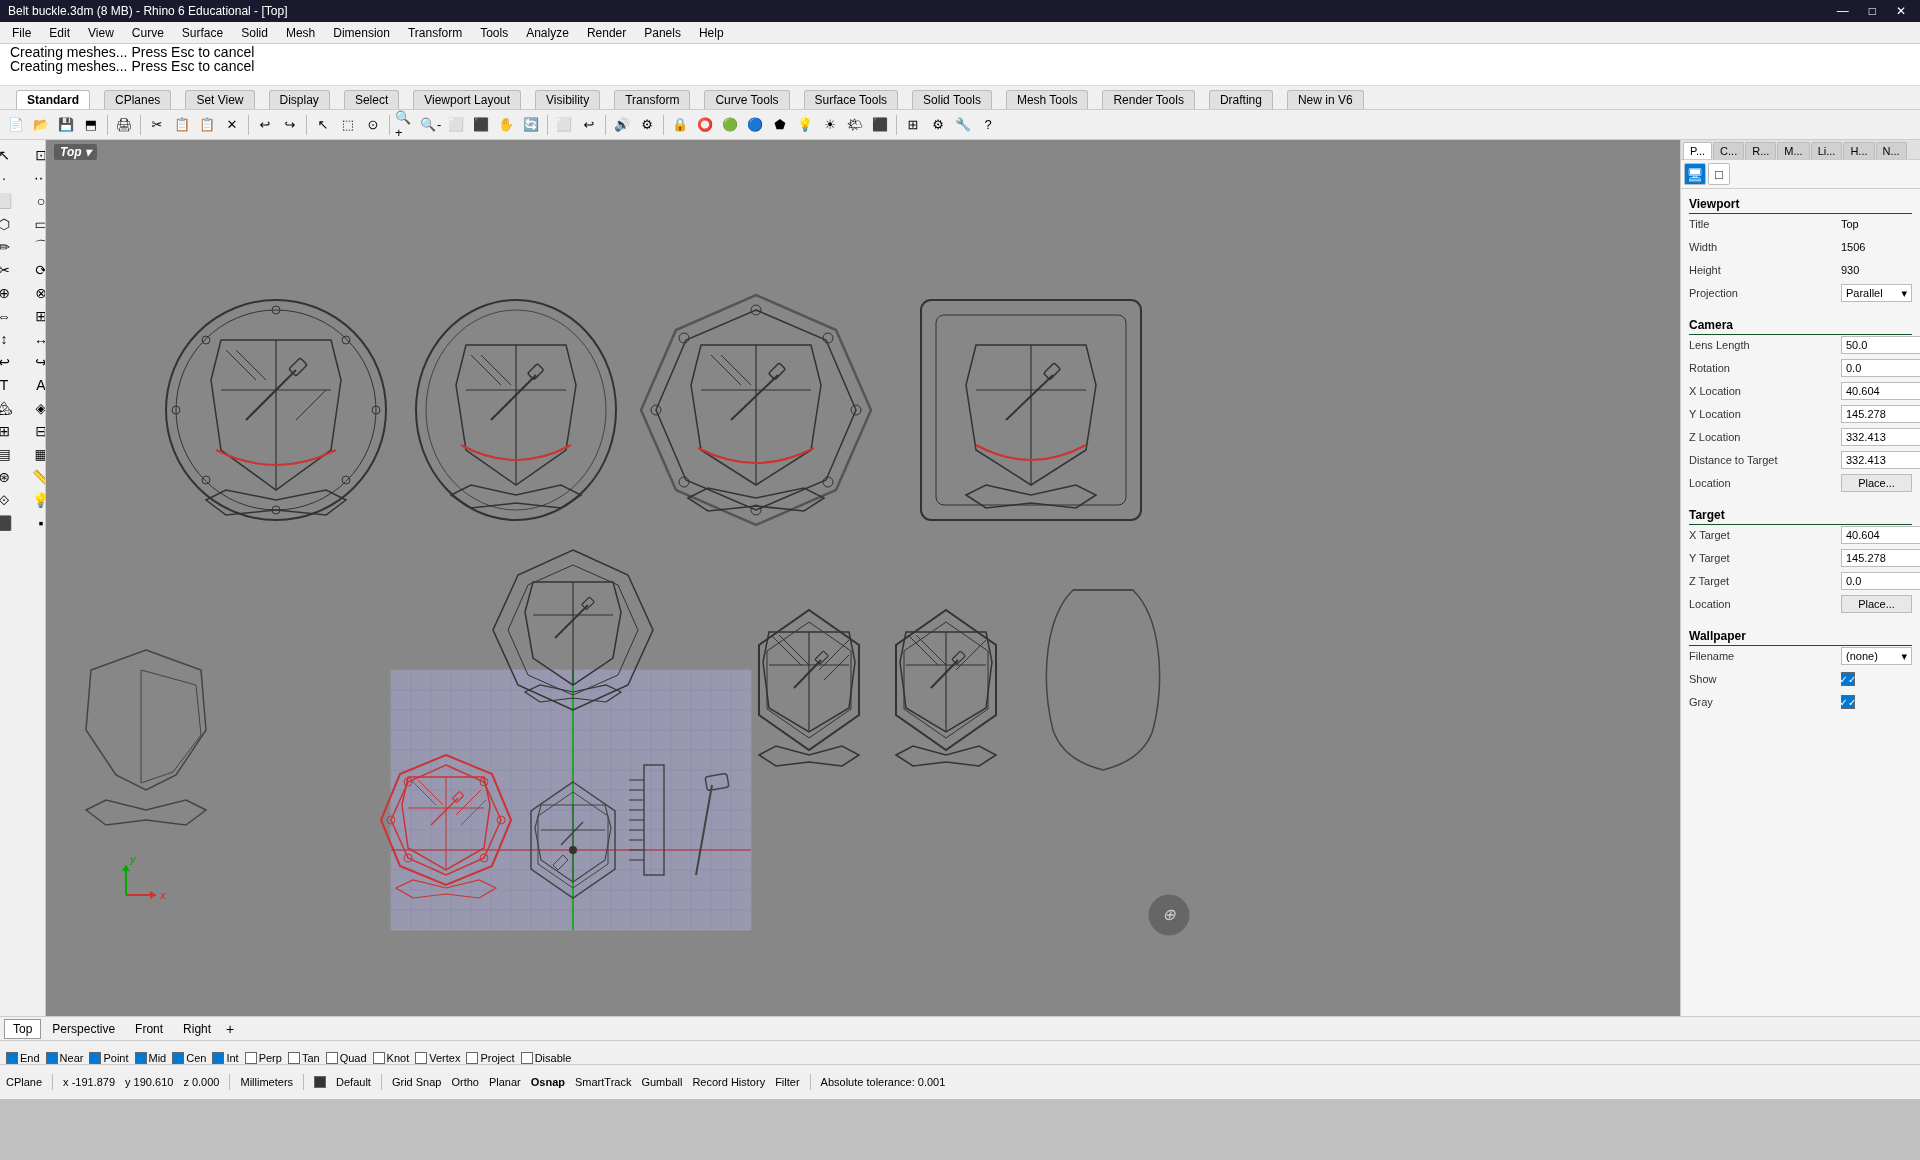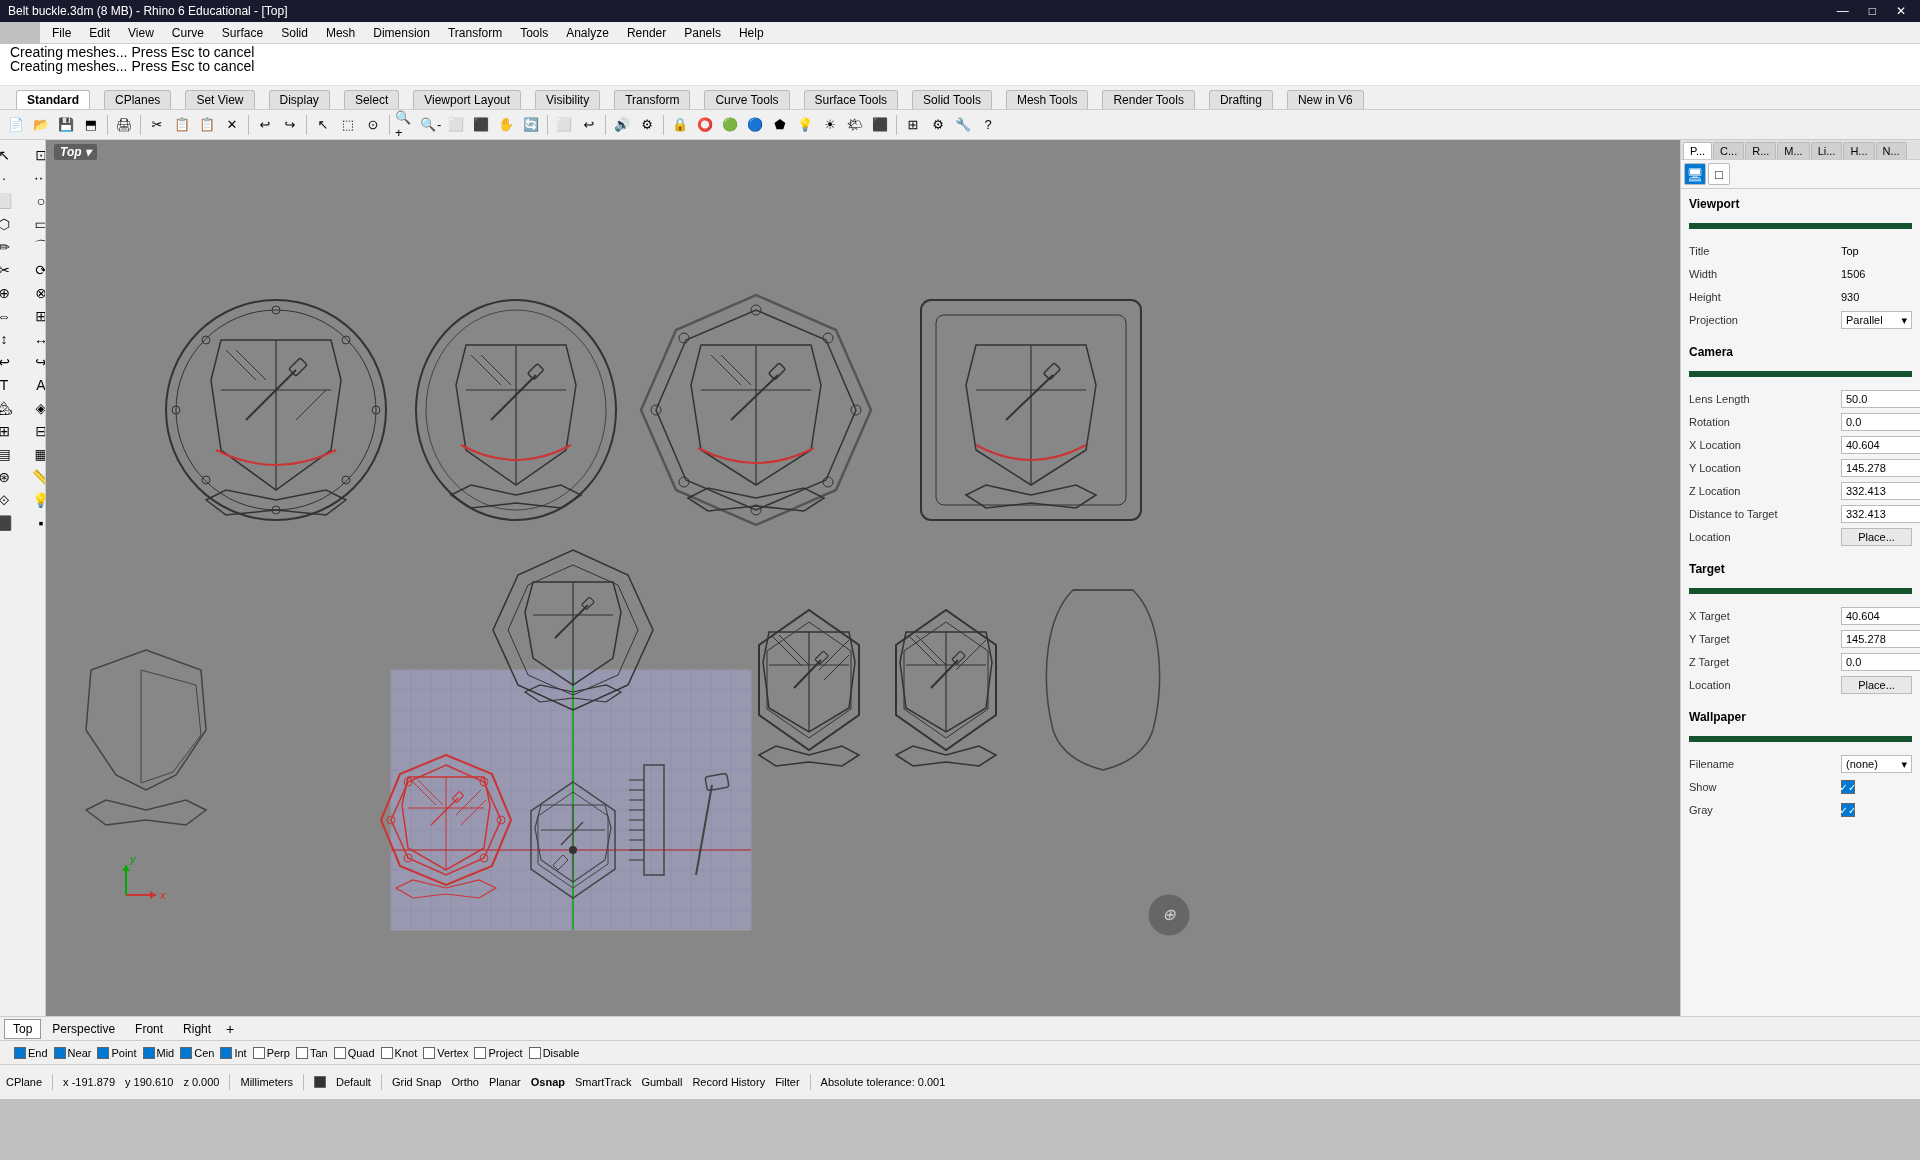--- a/index.html
+++ b/index.html
@@ -21,21 +21,20 @@
 
     
     #menubar {
       background: #f0f0f0;
       height: 22px;
       display: flex;
       align-items: center;
       padding: 0 4px;
       border-bottom: 1px solid #ccc;
       gap: 2px;
-      margin-left: 40px;
     }
     .menu-item {
       padding: 2px 8px;
       cursor: pointer;
       font-size: 12px;
     }
 
     
     #status-area {
       background: #ffffff;
@@ -188,23 +187,23 @@
     }
     .panel-icon-btn.active { background: #0078d4; color: #fff; }
 
     
     .prop-section {
       padding: 4px 8px;
     }
     .prop-section-title {
       font-weight: bold;
       font-size: 12px;
-      padding: 4px 0 12px;
-      border-bottom: 6px solid #14532d;
-      margin-bottom: 12px;
+      padding: 4px 0 2px;
+      border-bottom: 1px solid #14532d;
+      margin-bottom: 0;
     }
     .prop-row {
       display: flex;
       align-items: center;
       margin-bottom: 3px;
       min-height: 20px;
       gap: 42px;
     }
     .prop-label {
       width: 110px;
@@ -273,22 +272,22 @@
     }
     .vp-tab.active { border: 1px solid #999; background: #fff; }
     .vp-tab-add { font-size: 14px; cursor: pointer; padding: 0 4px; }
 
     
     #snap-bar {
       height: 24px;
       background: #f0f0f0;
       border-top: 1px solid #ccc;
       display: flex;
-      align-items: center;
-      padding: 0 14px;
+      align-items: flex-end;
+      padding: 0 6px;
       gap: 6px;
       font-size: 11px;
     }
     .snap-item {
       display: flex; align-items: center; gap: 2px;
       cursor: pointer;
     }
     .snap-checkbox {
       width: 12px; height: 12px;
       border: 1px solid #666;

